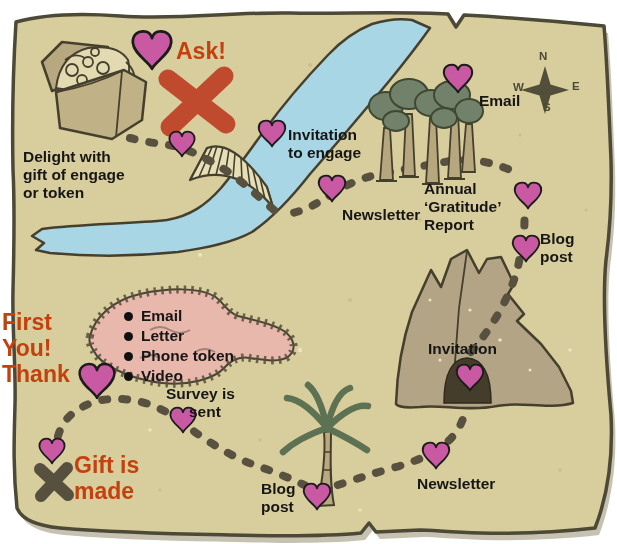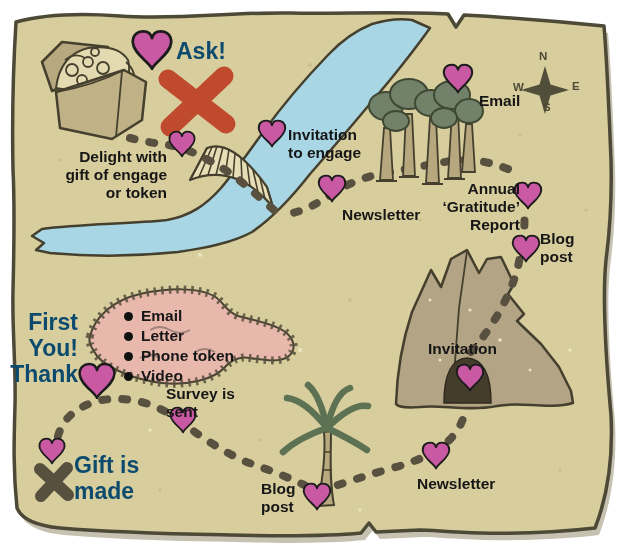--- a/index.html
+++ b/index.html
@@ -1,30 +1,30 @@
 <!DOCTYPE html>
 <html><head>
 <meta charset="utf-8">
 <style>
   html,body{margin:0;padding:0;background:#ffffff}
   .stage{position:relative;width:617px;height:544px;background:#ffffff;overflow:hidden;
          font-family:"Liberation Sans","DejaVu Sans",sans-serif}
   .art{position:absolute;left:0;top:0}
   .lbl{position:absolute;font-weight:700;color:#161616;font-size:15.5px;line-height:1.16;white-space:nowrap}
-  .lbl.center{text-align:right}
-  .red{color:#0c4a6e}
+  .lbl.center{text-align:left}
+  .red{color:#c2410c}
   .ask{font-size:23px}
   .first{font-size:23px;line-height:1.13}
   .gift{font-size:23px;line-height:1.13}
   .cmp{position:absolute;font-weight:700;font-size:11.5px;color:#4c4a35}
   .island-list{position:absolute;left:124px;top:306px}
   .island-list .row{display:flex;align-items:center;height:20px;gap:8px;
                     font-weight:700;font-size:15.5px;color:#161616}
   .bullet{width:9px;height:9px;border-radius:50%;background:#111;flex:0 0 auto}
-  .indent2{}
+  .indent2{margin-left:23px}
 </style>
 </head>
 <body>
 
 <div class="stage">
 
   <svg class="art" width="617" height="544" viewBox="0 0 617 544">
     <defs>
       <symbol id="heart" viewBox="0 0 100 92">
         <path d="M50 87 C44 72 10 55 8 30 C7 13 19 5 31 5 C41 5 48 11 50 20 C52 11 59 5 69 5 C81 5 93 13 92 30 C90 55 56 72 50 87 Z" fill="#ca59a3" stroke="#1c1c1c" stroke-width="6" stroke-linejoin="round"></path>

